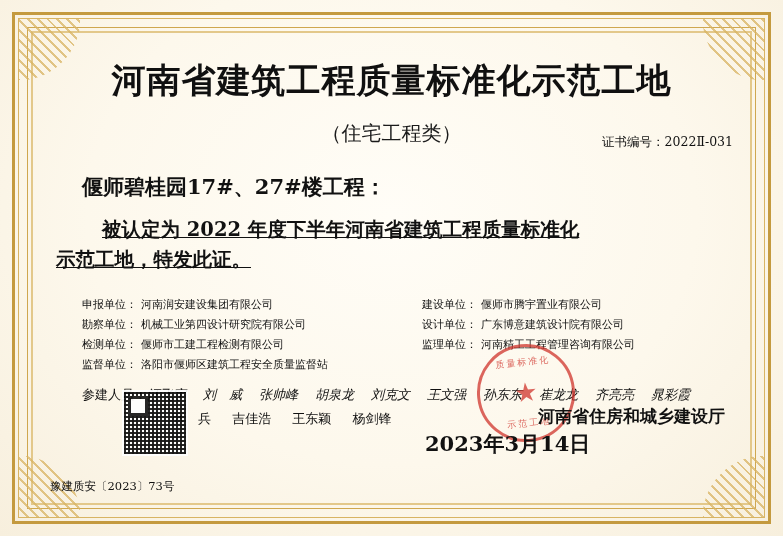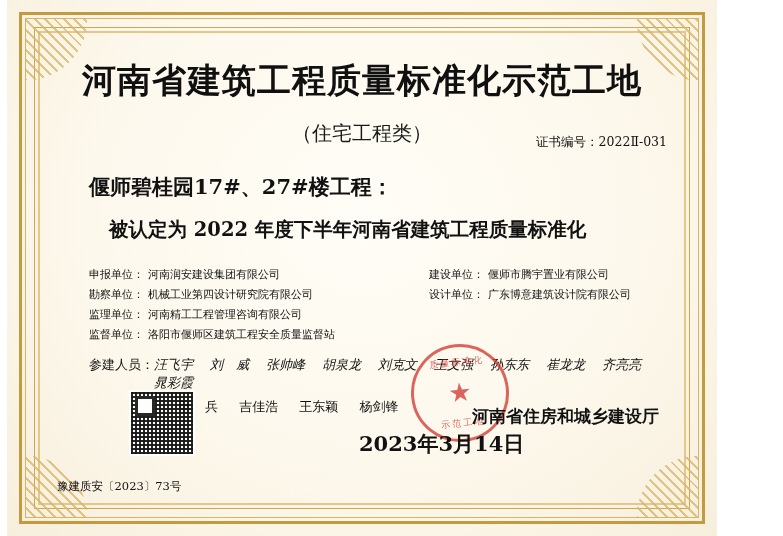--- a/index.html
+++ b/index.html
@@ -4,25 +4,24 @@
 <style>
   html,body{margin:0;padding:0;}
   body{
     width:783px;height:536px;
     background:#ffffff;
     font-family:"DejaVu Sans","Liberation Sans",sans-serif;
     overflow:hidden;
   }
   .cert{
     position:relative;
-    width:710px;height:536px;
+    width:783px;height:536px;
     background:
       radial-gradient(ellipse at 50% 40%, #fffdf7 0%, #fdf8ec 55%, #f7efdd 100%);
     box-sizing:border-box;
-    margin-left:7px;
   }
   
   .frame-outer{
     position:absolute;left:12px;top:12px;right:12px;bottom:12px;
     border:3px solid #c49a3f;
     box-sizing:border-box;
   }
   .frame-mid{
     position:absolute;left:18px;top:18px;right:18px;bottom:18px;
     border:1px solid #d8b463;
@@ -94,20 +93,21 @@
     color:#111;
   }
   .body-text{
     margin-top:14px;
     margin-left:16px;
     font-family:"DejaVu Serif","Liberation Serif",serif;
     font-size:19.5px;
     font-weight:bold;
     line-height:1.55;
     color:#111;
+    text-decoration:underline;
   }
   .body-text .ind{ padding-left:46px; display:block;}
 
   .units{
     margin-top:22px;
     margin-left:42px;
     margin-right:10px;
     display:grid;
     grid-template-columns: 340px 1fr;
     row-gap:5px;
@@ -208,38 +208,43 @@
   <div class="content">
 
     <div class="title">河南省建筑工程质量标准化示范工地</div>
     <div class="subtitle">（住宅工程类）</div>
     <div class="cert-no">证书编号：2022Ⅱ-031</div>
 
     <div class="project">偃师碧桂园17#、27#楼工程：</div>
 
     <div class="body-text">
       <span class="ind">被认定为 2022 年度下半年河南省建筑工程质量标准化</span>
+      <span>示范工地，特发此证。</span>
     </div>
 
     <div class="units">
       <div class="cell">
         <span class="k">申报单位：</span>
         <span class="v">河南润安建设集团有限公司</span>
       </div>
       <div class="cell">
         <span class="k">建设单位：</span>
         <span class="v">偃师市腾宇置业有限公司</span>
       </div>
       <div class="cell">
         <span class="k">勘察单位：</span>
         <span class="v">机械工业第四设计研究院有限公司</span>
       </div>
       <div class="cell">
         <span class="k">设计单位：</span>
         <span class="v">广东博意建筑设计院有限公司</span>
+      </div>
+      <div class="cell">
+        <span class="k">检测单位：</span>
+        <span class="v">偃师市工建工程检测有限公司</span>
       </div>
       <div class="cell">
         <span class="k">监理单位：</span>
         <span class="v">河南精工工程管理咨询有限公司</span>
       </div>
       <div class="cell wide">
         <span class="k">监督单位：</span>
         <span class="v">洛阳市偃师区建筑工程安全质量监督站</span>
       </div>
     </div>

